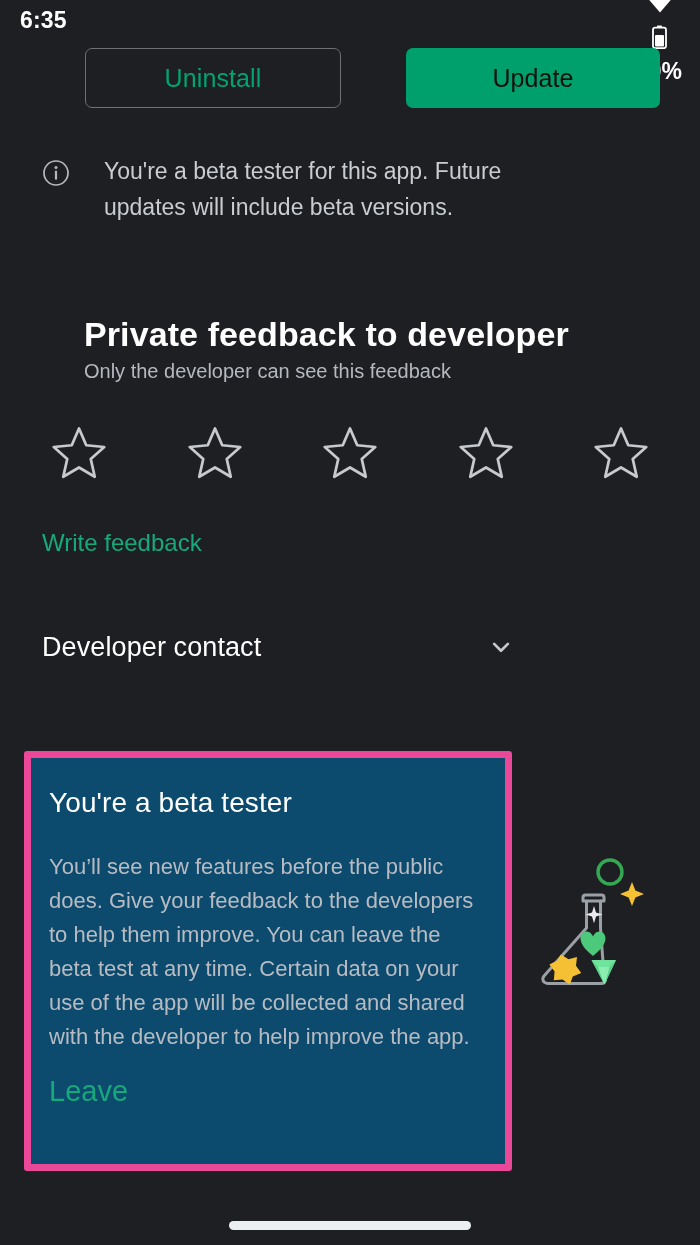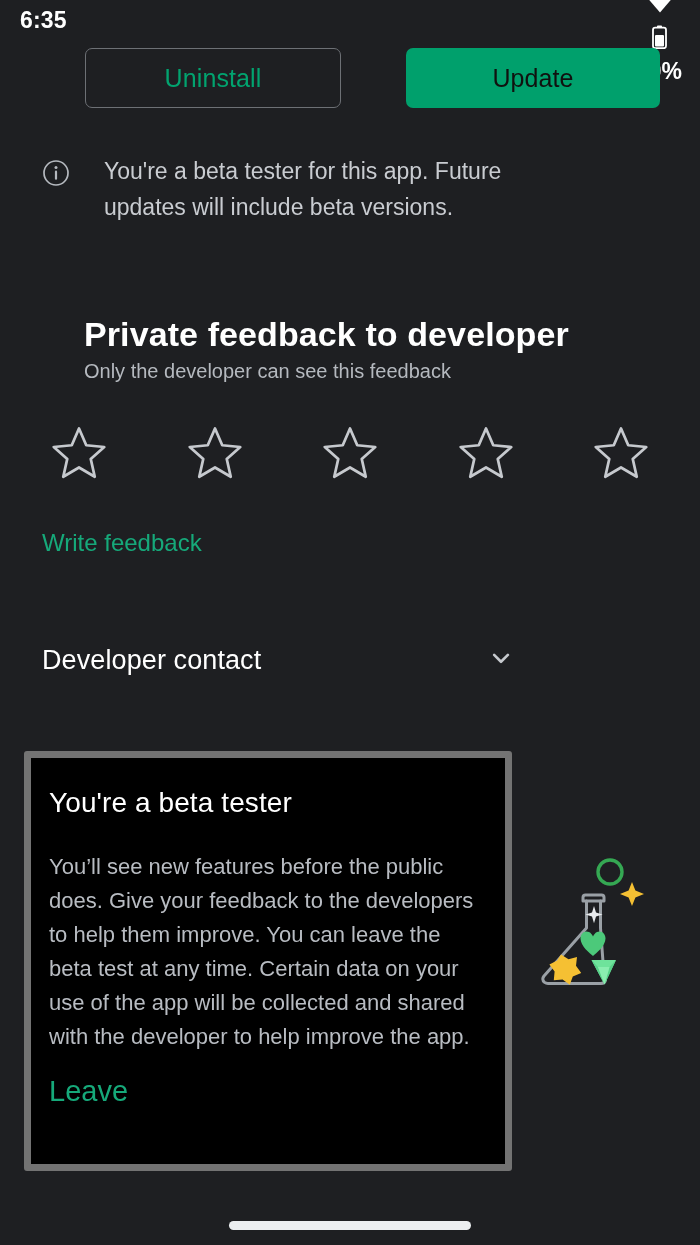--- a/index.html
+++ b/index.html
@@ -161,41 +161,41 @@
   }
 
   
   .dev-contact {
     position: absolute;
     top: 632px; left: 0;
     width: 560px;
     padding: 0 44px 0 42px;
     height: 56px;
     display: flex;
-    align-items: center;
+    align-items: flex-start;
     justify-content: space-between;
     cursor: pointer;
   }
   .dev-contact-label {
     color: #ffffff;
     font-size: 27px;
     font-weight: 400;
     letter-spacing: 0.1px;
   }
 
   
   .beta-card {
     position: absolute;
     top: 751px;
     left: 24px;
     width: 488px;
     height: 420px;
-    border: 7px solid #737373;
+    border: 7px solid #ec4899;
     border-radius: 3px;
-    background: #000000;
+    background: #0c4a6e;
     padding: 26px 18px 0 18px;
   }
   .beta-card-title {
     color: #ffffff;
     font-size: 28px;
     line-height: 38px;
     letter-spacing: 0.1px;
   }
   .beta-card-body {
     color: #b8bcc2;

